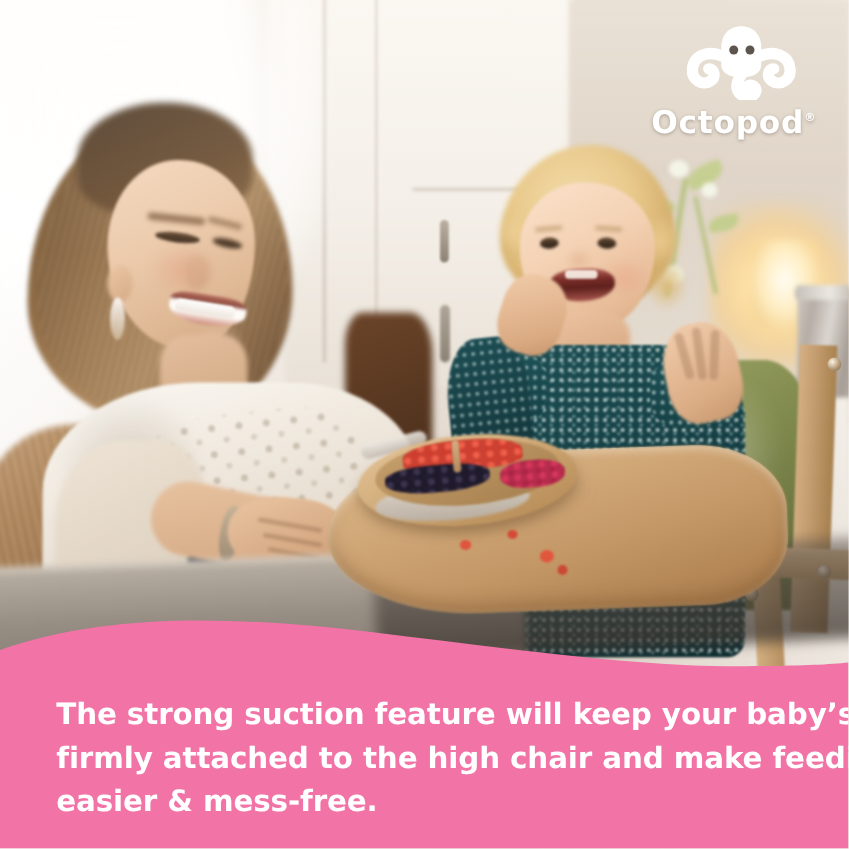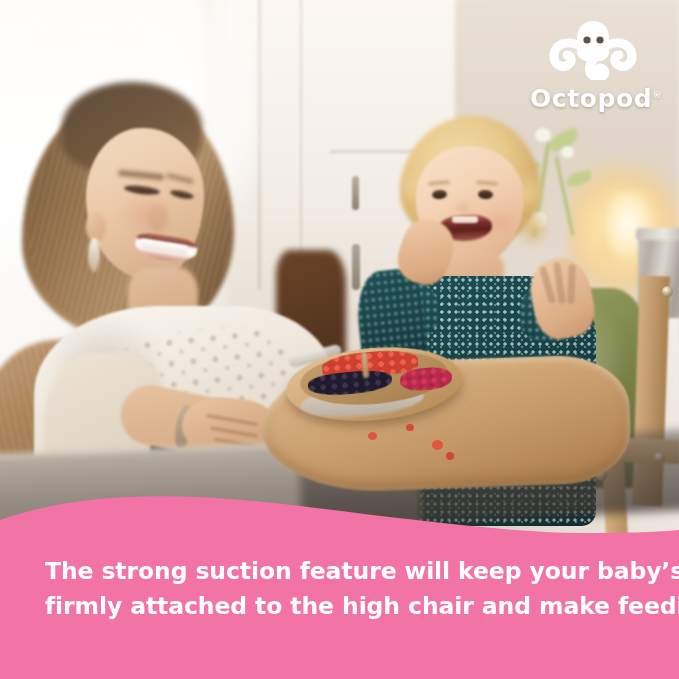--- a/index.html
+++ b/index.html
@@ -489,21 +489,20 @@
   
   .logo{
     position:absolute;left:521px;top:14px;width:150px;height:104px;
   }
   .logo-mark{position:absolute;left:24px;top:0;width:96px;height:66px;}
   .logo-word{
     position:absolute;left:0;top:66px;width:150px;
     color:#ffffff;
     font-family:"DejaVu Sans",sans-serif;
     font-size:25px;font-weight:700;letter-spacing:.6px;
-    text-align:center;
     line-height:30px;
     text-shadow:0 1px 3px rgba(60,45,30,.35);
   }
   .logo-word sup{font-size:9px;vertical-align:super;font-weight:600;}
 
   
   .banner{
     position:absolute;left:0;top:470px;width:679px;height:209px;
     overflow:hidden;
   }
@@ -675,16 +674,17 @@
     <div class="logo-word"><span>Octopod</span><sup>®</sup></div>
   </div>
 
   <div class="banner">
     <svg width="679" height="209" viewBox="0 0 679 209" preserveAspectRatio="none">
       <path d="M0 50 C 90 18, 200 24, 300 36 C 400 48, 500 62, 580 63 C 630 63, 660 62, 679 60 L679 209 L0 209 Z" fill="#f273a6"></path>
     </svg>
     <div class="banner-text">
       <span class="ln">The strong suction feature will keep your baby’s plate</span>
       <span class="ln">firmly attached to the high chair and make feeding time</span>
+      <span class="ln">easier &amp; mess-free.</span>
     </div>
   </div>
 
 </div>
 
 </body></html>

